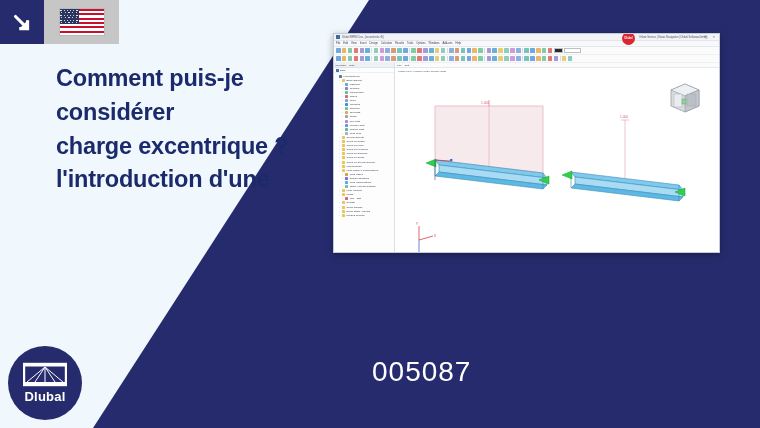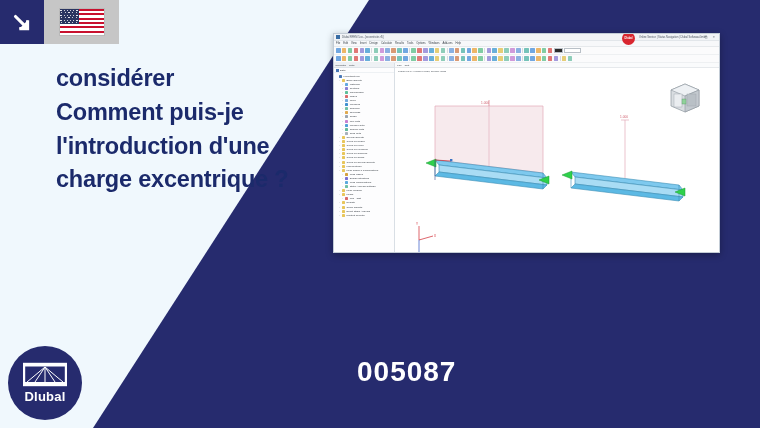--- a/index.html
+++ b/index.html
@@ -112,22 +112,22 @@
   .faq-tag {
     background: #53b7e8;
     color: #ffffff;
     font-size: 28px; font-weight: bold;
     padding: 3px 10px 5px 10px;
     letter-spacing: 0.5px;
     line-height: 1;
   }
   .faq-num {
     color: #ffffff;
-    font-size: 28px; font-weight: bold;
-    margin-left: 2px;
+    font-size: 28px; font-weight: normal;
+    margin-left: 17px;
     letter-spacing: 1px;
     line-height: 1;
   }
 
   
   .shot {
     position: absolute;
     left: 333px; top: 33px;
     width: 387px; height: 220px;
     background: #ffffff;
@@ -287,24 +287,24 @@
               <i></i>
               <i></i>
               <i></i>
             </div>
         </div>
       </div>
     </div>
   </div>
 
   <div class="headline">
+    <div>Comment puis-je</div>
     <div>considérer</div>
-    <div>Comment puis-je</div>
+    <div>charge excentrique ?</div>
     <div>l'introduction d'une</div>
-    <div>charge excentrique ?</div>
   </div>
 
   <div class="logo">
     <span class="mark">
       <svg width="44" height="25" viewBox="0 0 44 25">
         <rect x="1" y="2" width="42" height="21" fill="none" stroke="#ffffff" stroke-width="2.4"></rect>
         <path d="M1 21.6 L43 21.6" stroke="#ffffff" stroke-width="3"></path>
         <path d="M1 3.4 L43 3.4" stroke="#ffffff" stroke-width="2.2"></path>
         <path d="M22 5 L4 20 M22 5 L40 20 M22 5 L22 20 M22 5 L12 20 M22 5 L32 20" stroke="#ffffff" stroke-width="1"></path>
       </svg>

